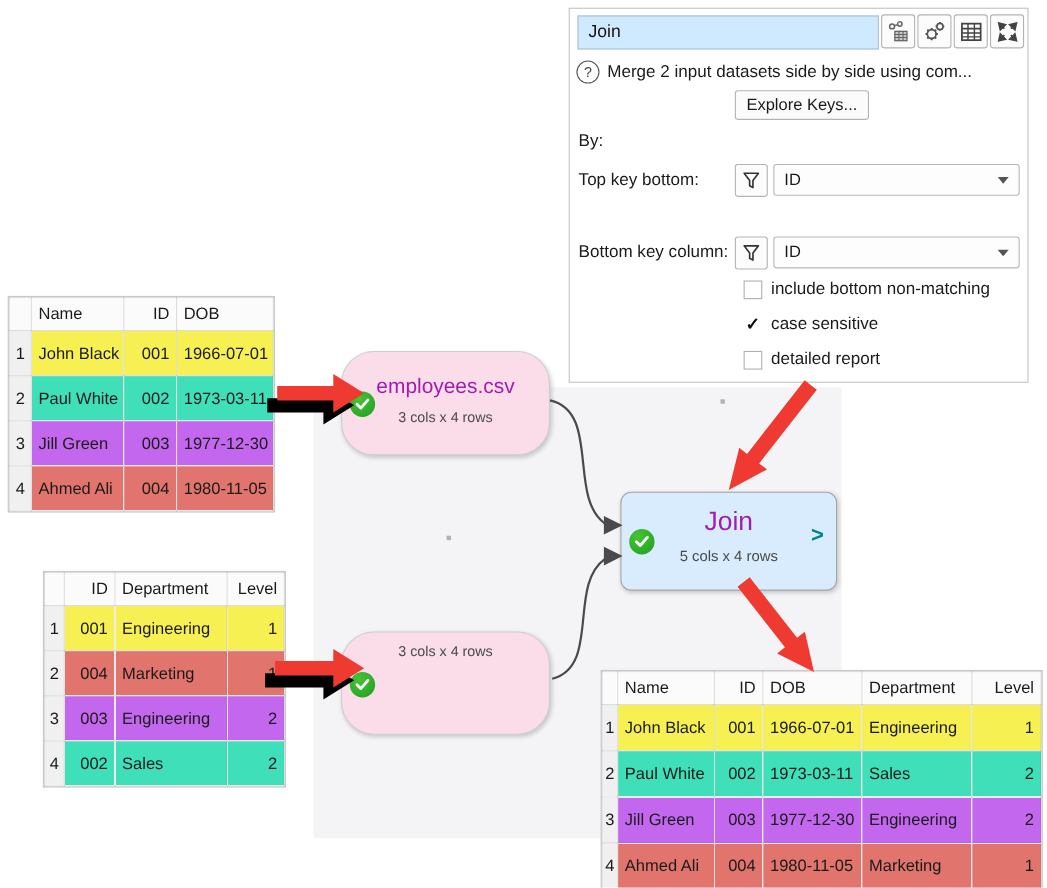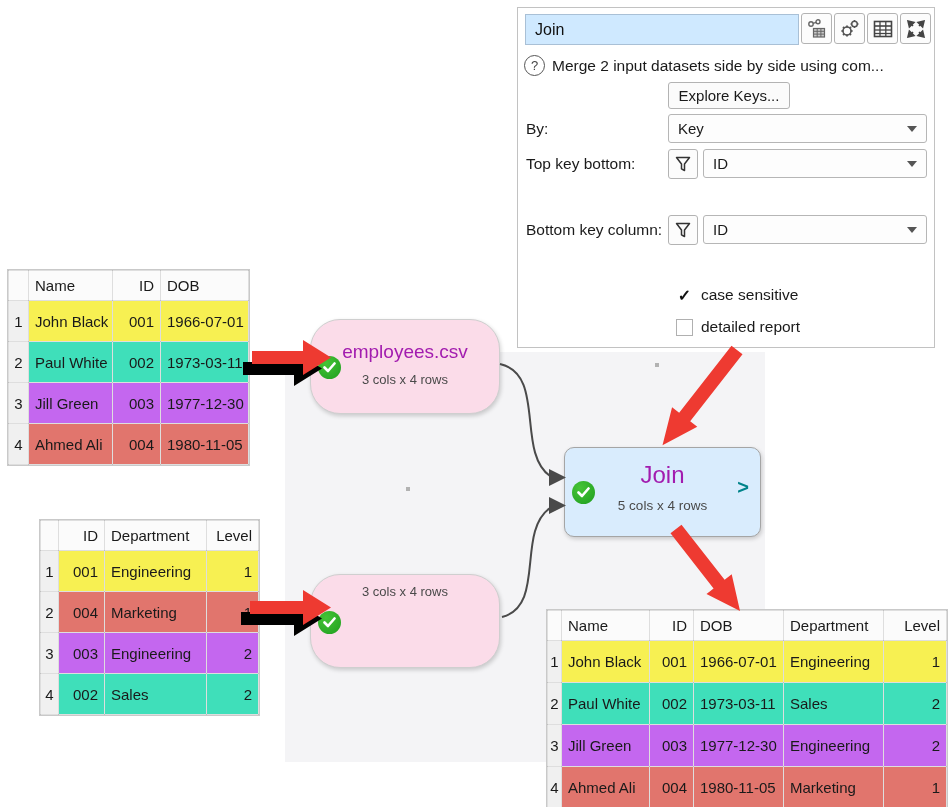--- a/index.html
+++ b/index.html
@@ -137,24 +137,20 @@
   </div>
 
   <div class="helprow">
     <div class="qmark">?</div>
     <div class="helptext">Merge 2 input datasets side by side using com...</div>
   </div>
 
   <div class="btn">Explore Keys...</div>
 
   <div class="flabel" style="top:106px">By:</div>
-  <div class="combo" style="left:150px;top:106px;width:259px">
-    <span>Key</span>
-    <span class="caret"></span>
-  </div>
 
   <div class="flabel" style="top:141px">Top key bottom:</div>
   <div class="filterbtn" style="top:141px">
     <svg width="16" height="16" viewBox="0 0 16 16">
       <path d="M1.5,1.5 L14.5,1.5 L9.5,8 L9.5,14.5 L6.5,12.8 L6.5,8 Z" fill="none" stroke="#333" stroke-width="1.5" stroke-linejoin="round"></path>
     </svg>
   </div>
   <div class="combo" style="left:185px;top:141px;width:224px">
     <span>ID</span>
     <span class="caret"></span>
@@ -165,20 +161,24 @@
   <div class="filterbtn" style="top:207px">
     <svg width="16" height="16" viewBox="0 0 16 16">
       <path d="M1.5,1.5 L14.5,1.5 L9.5,8 L9.5,14.5 L6.5,12.8 L6.5,8 Z" fill="none" stroke="#333" stroke-width="1.5" stroke-linejoin="round"></path>
     </svg>
   </div>
   <div class="combo" style="left:185px;top:207px;width:224px">
     <span>ID</span>
     <span class="caret"></span>
   </div>
 
+  <div class="checkrow" style="top:246px">
+    <div class="cb"></div>
+    <div class="cblabel">include bottom non-matching</div>
+  </div>
   <div class="checkrow" style="top:278px">
     <div class="cb on">✓</div>
     <div class="cblabel">case sensitive</div>
   </div>
   <div class="checkrow" style="top:310px">
     <div class="cb"></div>
     <div class="cblabel">detailed report</div>
   </div>
 </div>
 

